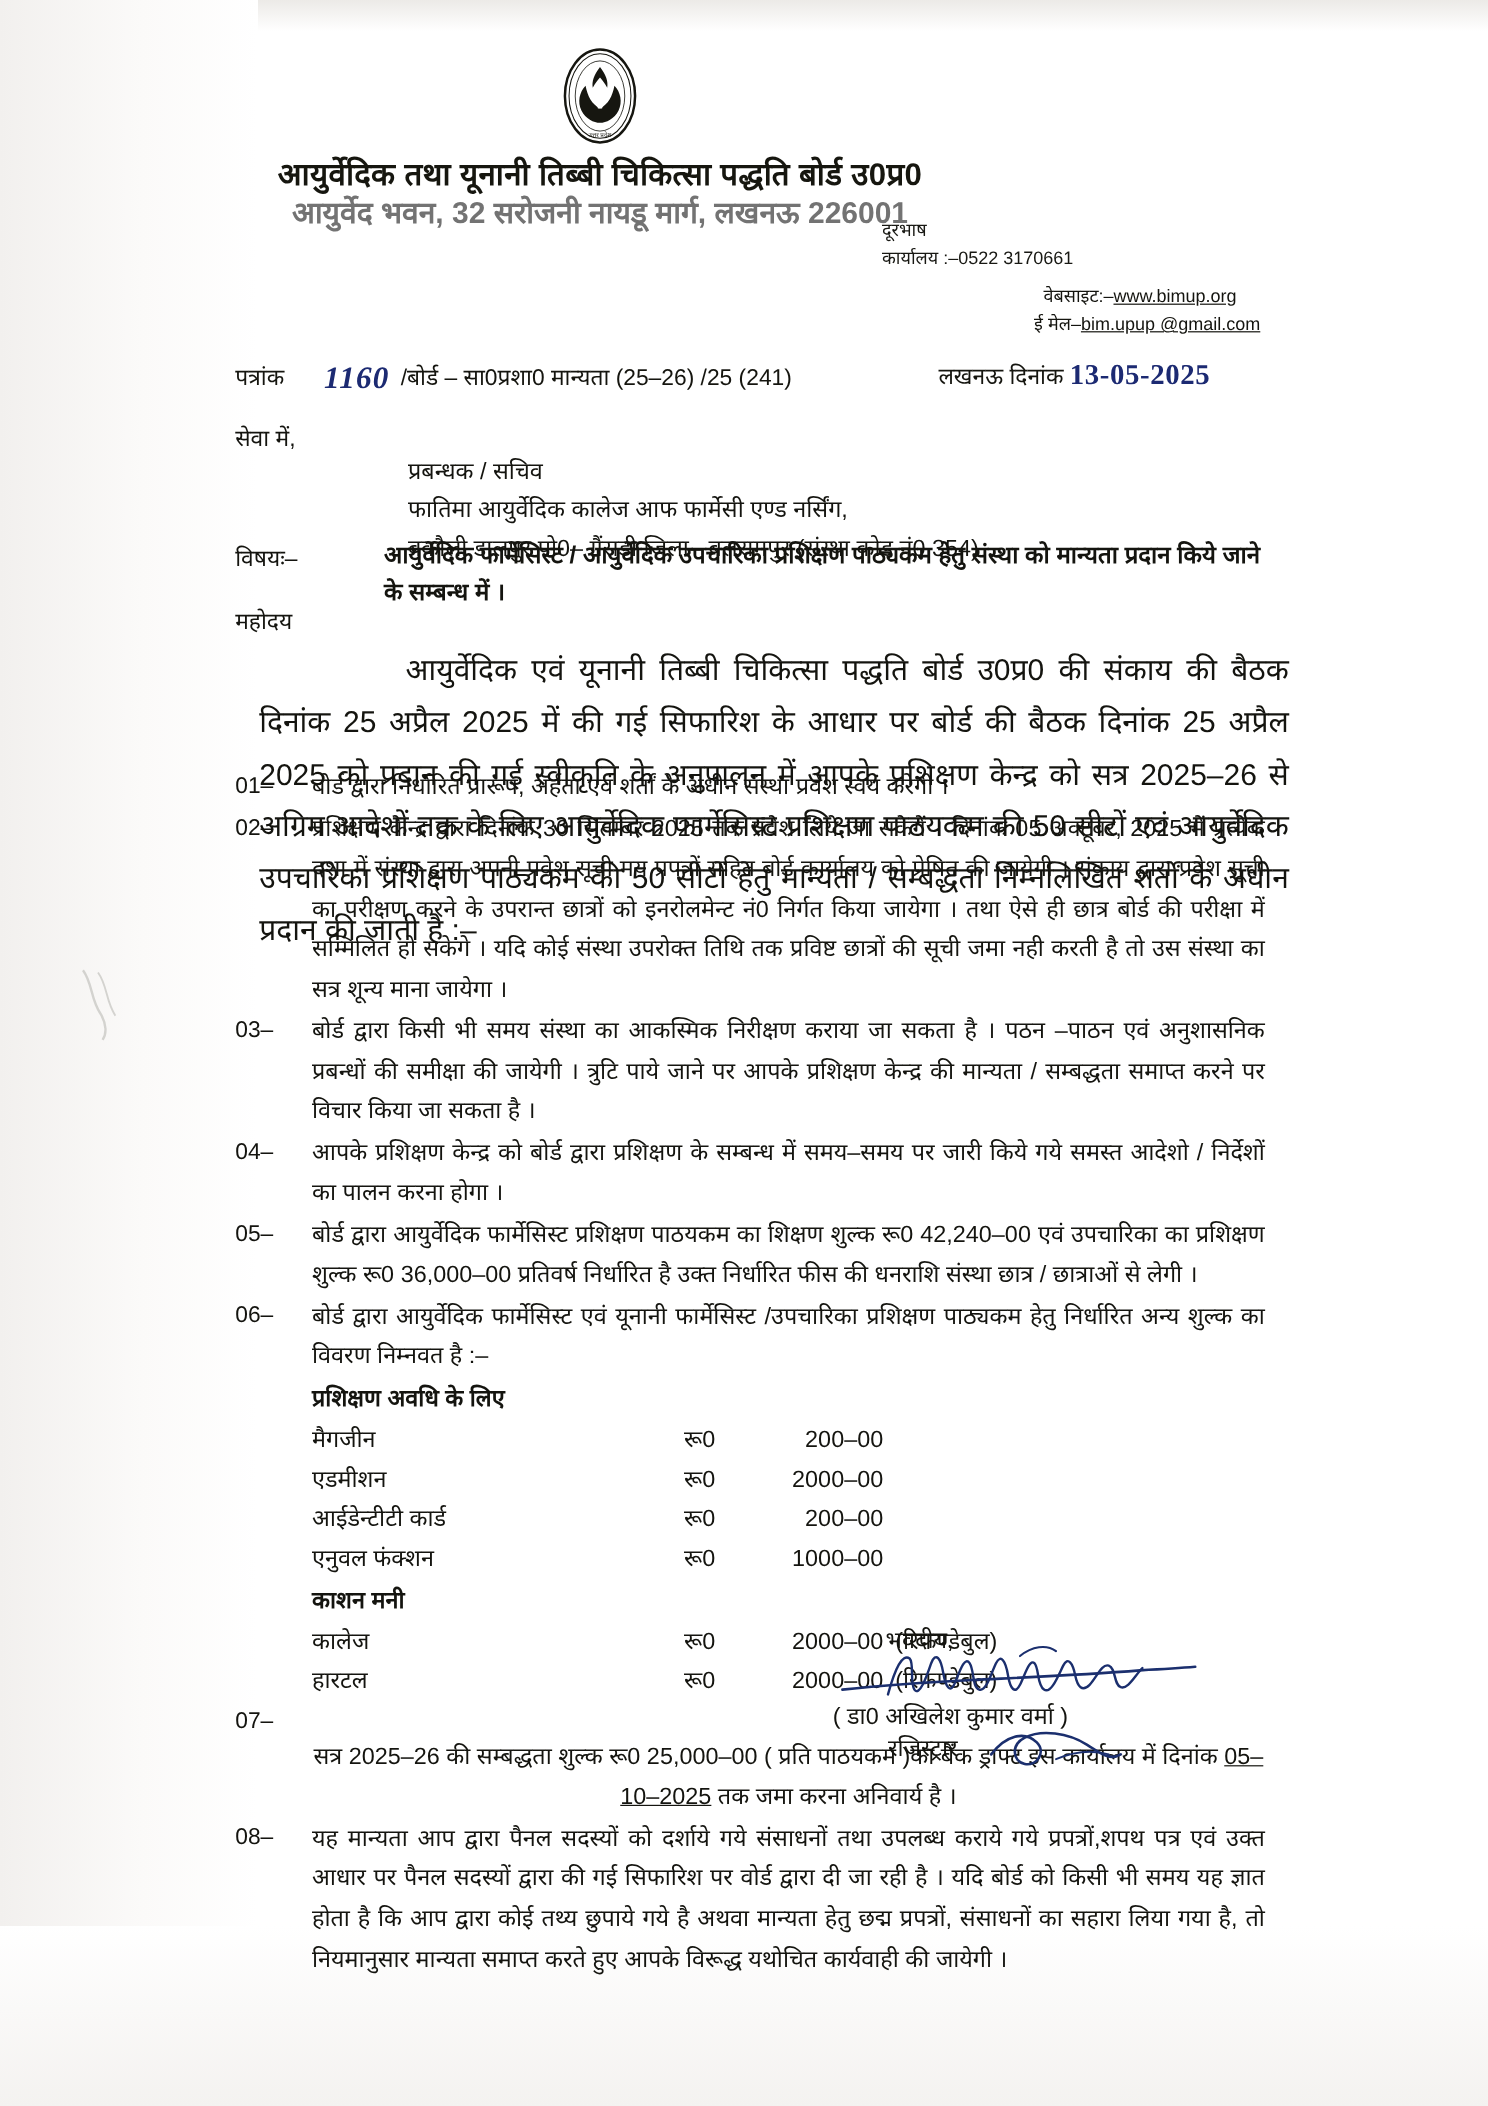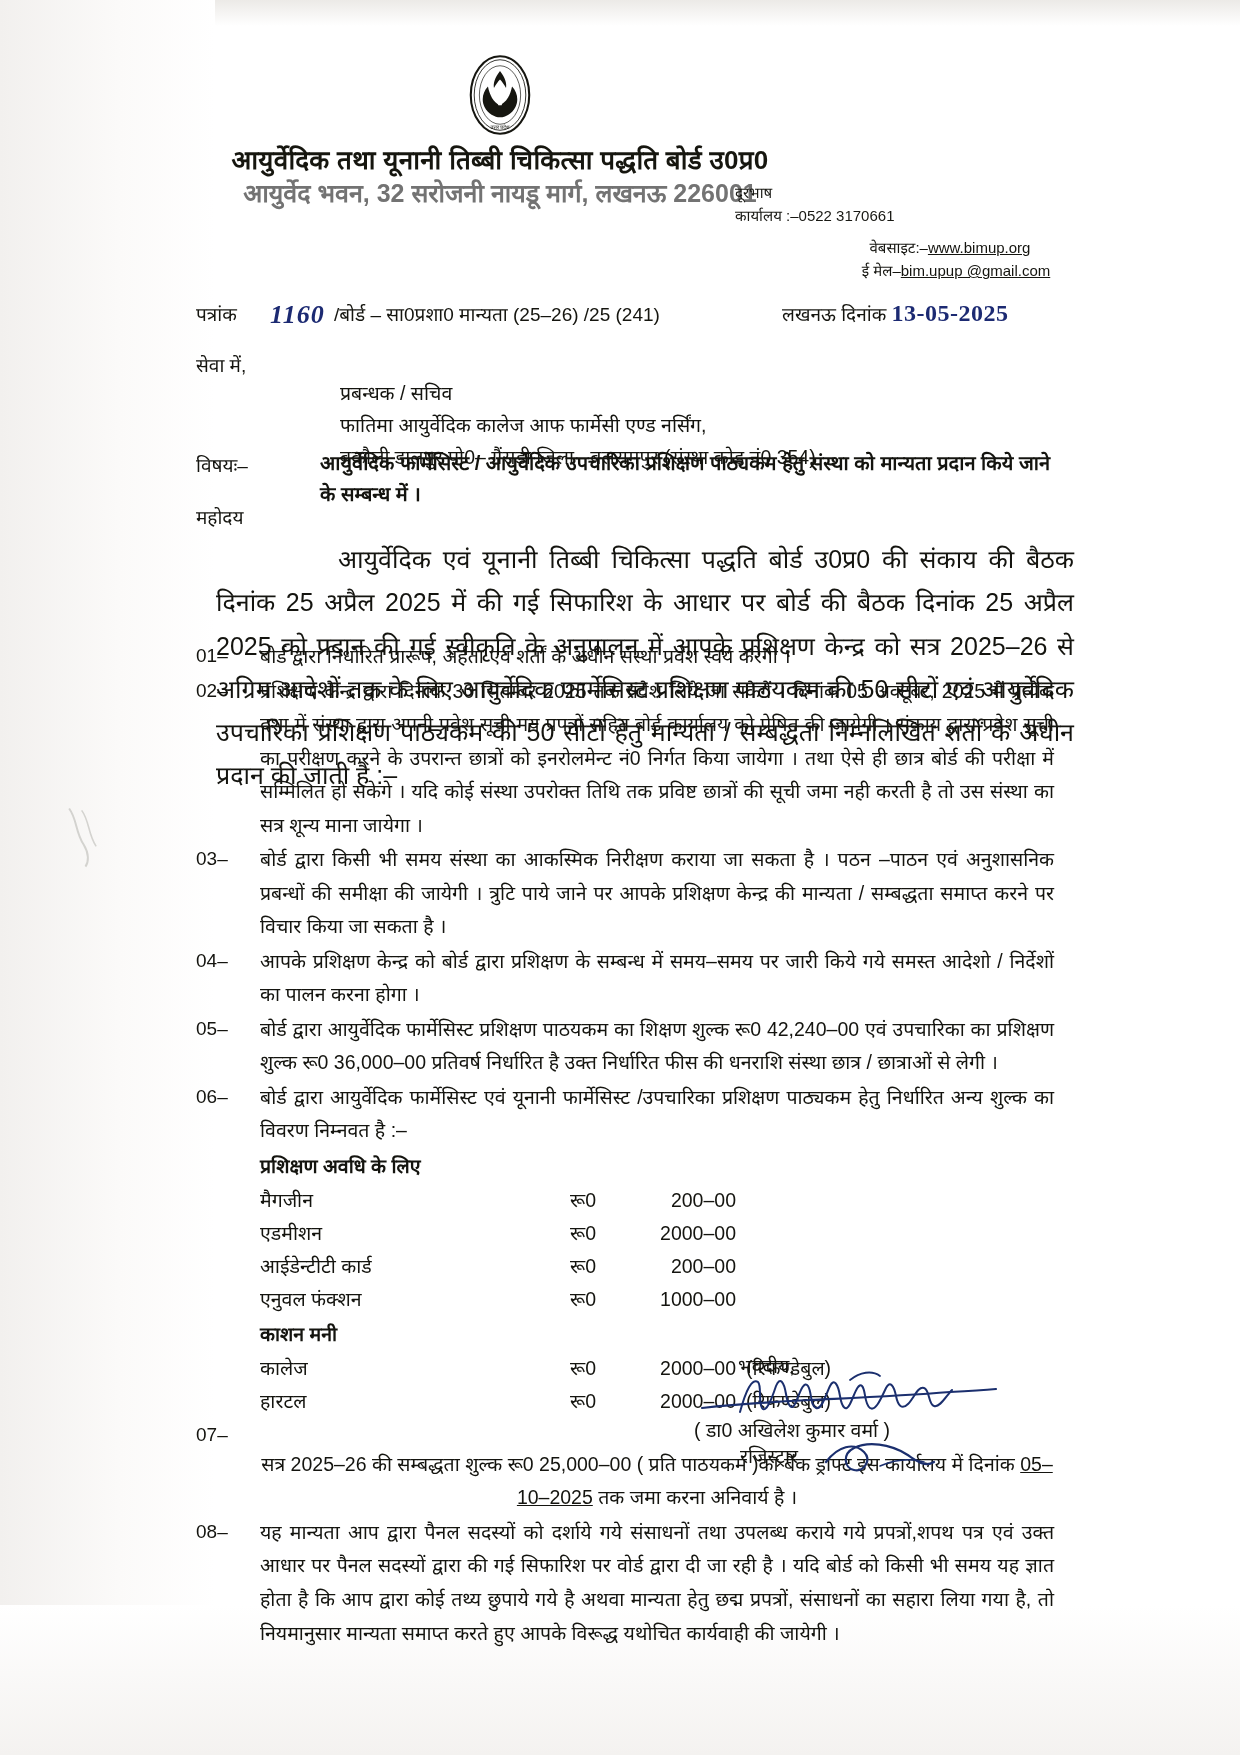--- a/index.html
+++ b/index.html
@@ -43,21 +43,21 @@
   .sheet {
     position: absolute;
     left: 0; top: 0;
     width: 1240px; height: 1755px;
   }
 
   
   .letterhead {
     position: absolute;
     left: 0;
-    top: 52px;
+    top: 37px;
     width: 1000px;
     text-align: center;
   }
   .emblem {
     width: 86px;
     height: 86px;
     margin: 0 auto 6px auto;
     display: block;
   }
   .org-line1 {

